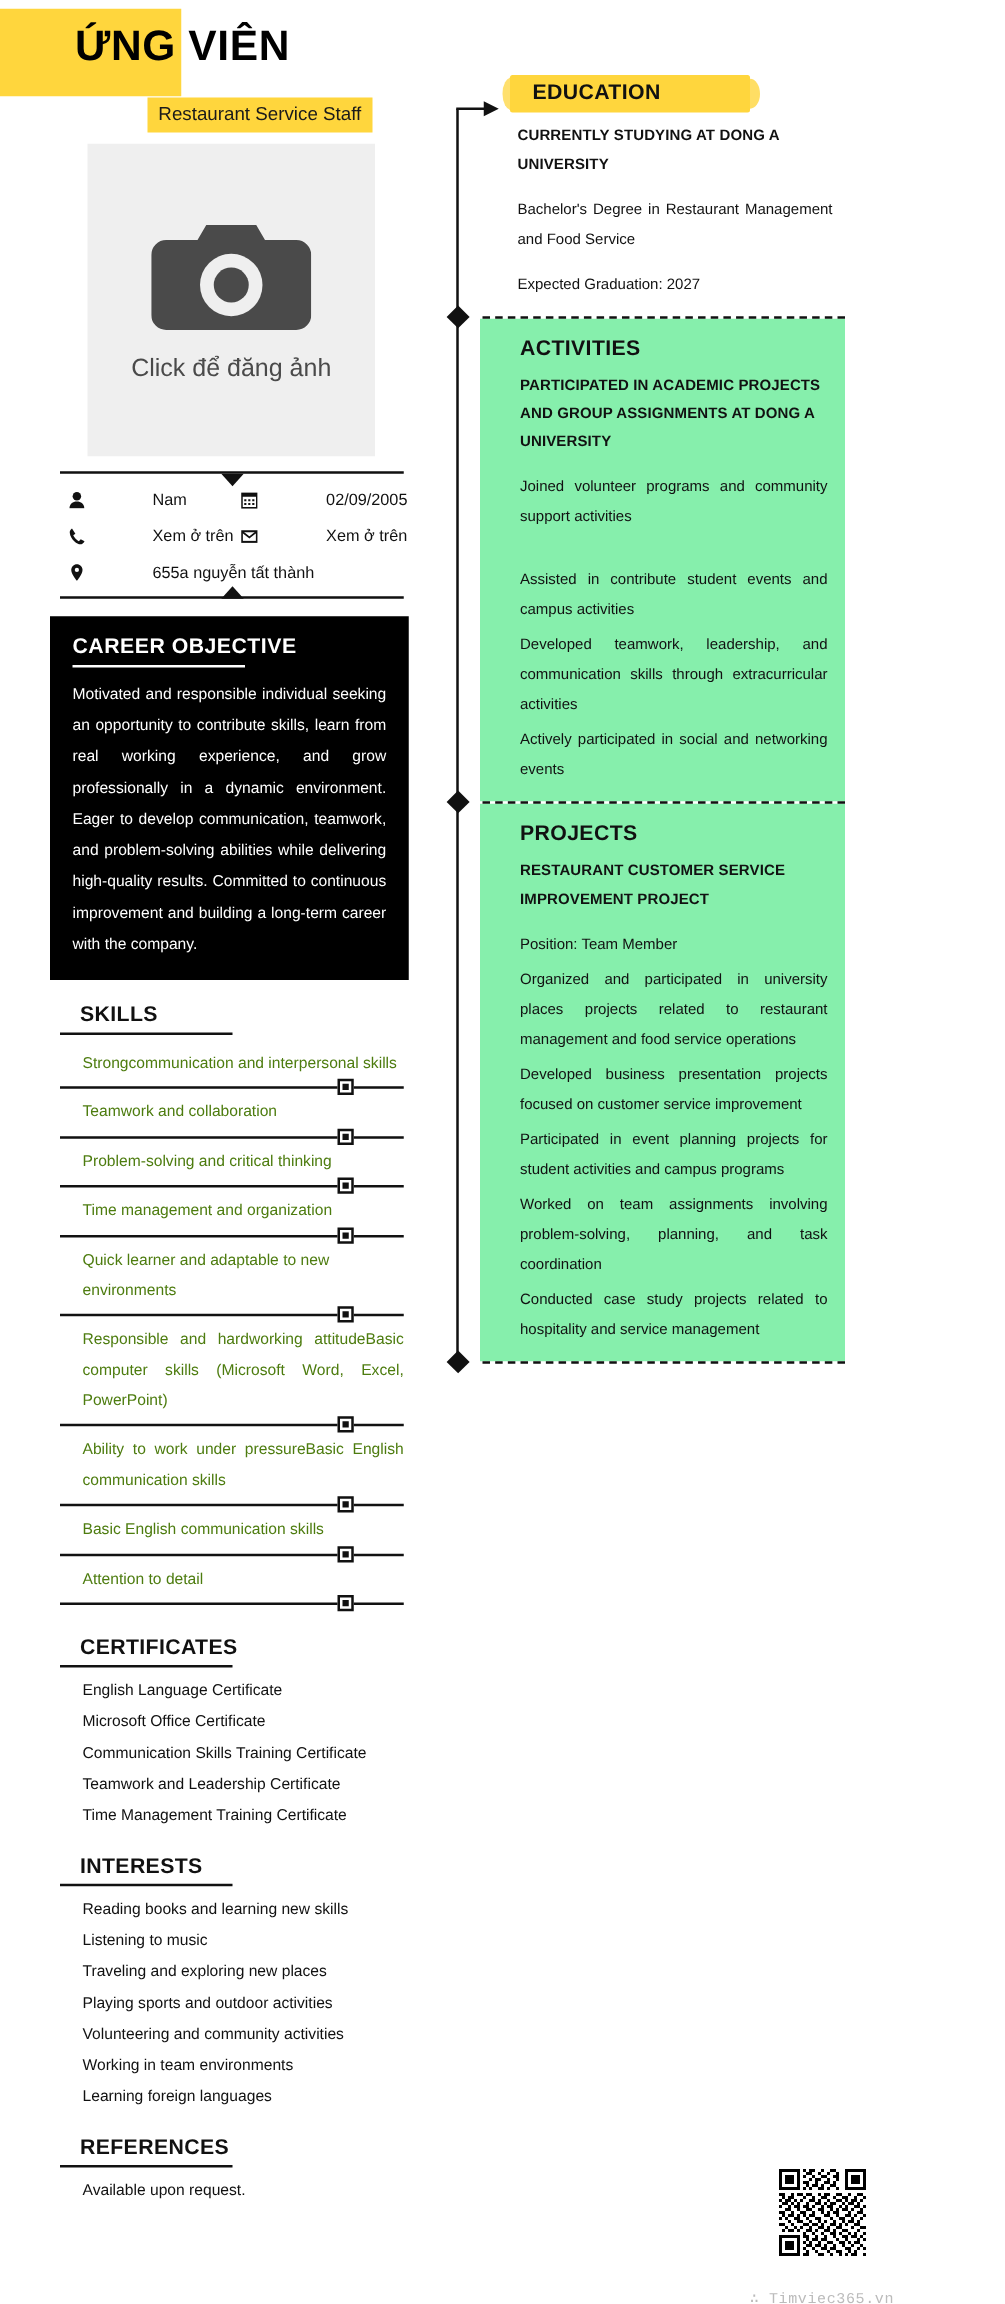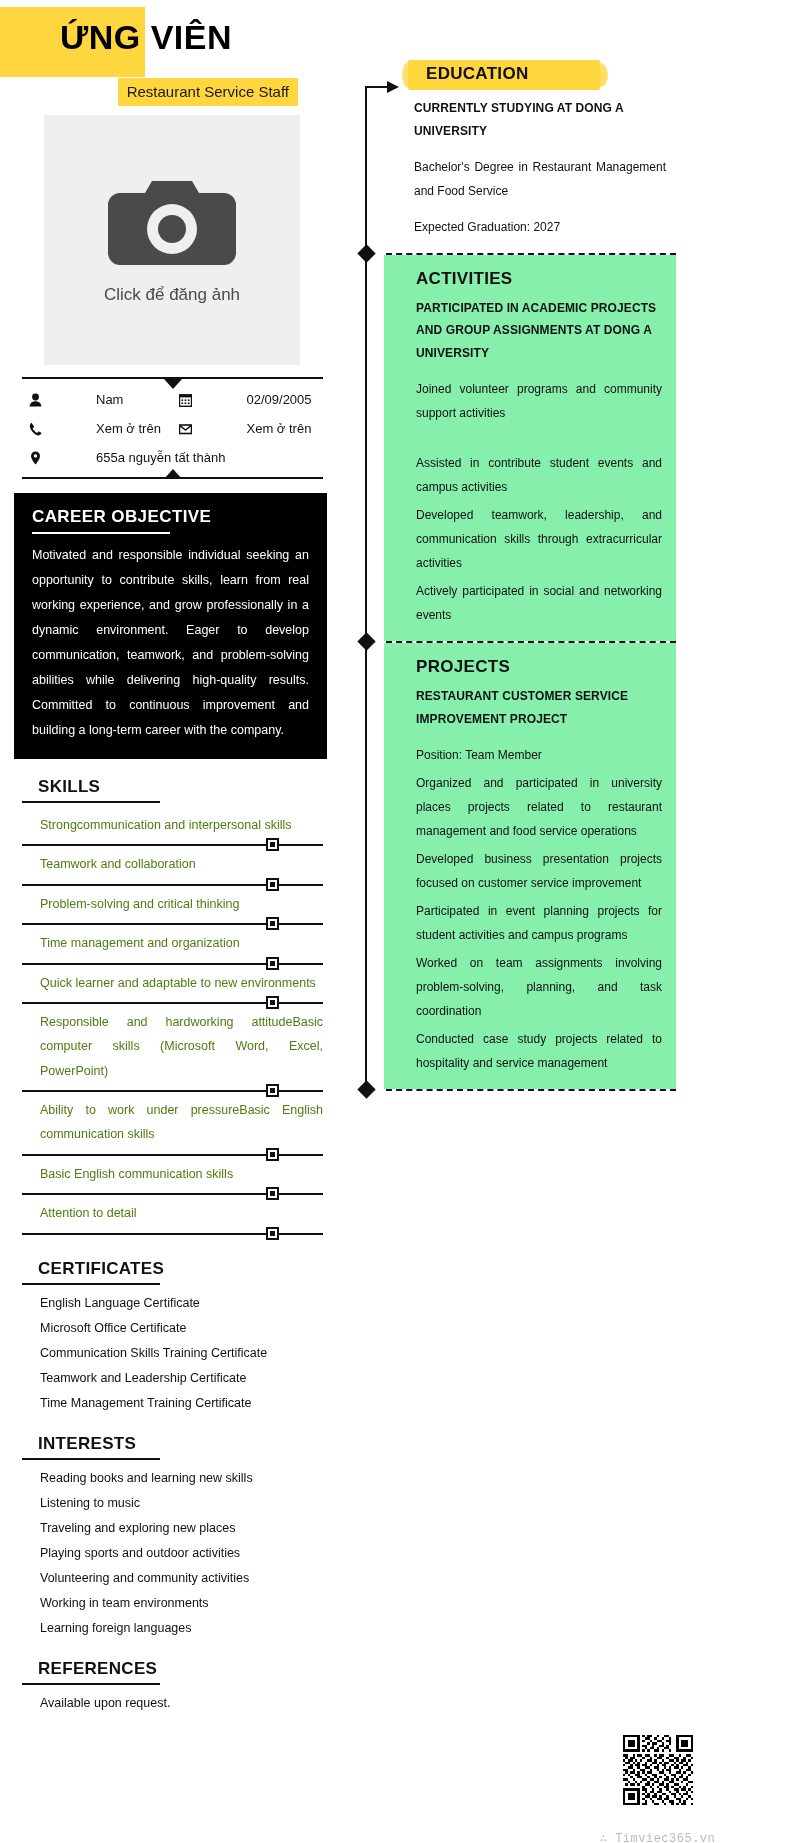--- a/index.html
+++ b/index.html
@@ -31,20 +31,21 @@
     letter-spacing: 0.5px;
     color: #000;
     white-space: nowrap;
   }
 
   
   .left-col {
     position: absolute;
     left: 0; top: 78px;
     width: 345px;
+    padding-left: 26px;
   }
   .job-title-wrap {
     text-align: right;
     padding-right: 47px;
   }
   .job-title {
     display: inline-block;
     background: #FFD63D;
     font-size: 15px;
     color: #1a1a1a;
@@ -57,21 +58,21 @@
     height: 250px;
     background: #efefef;
     display: flex;
     flex-direction: column;
     align-items: center;
     justify-content: center;
     cursor: pointer;
   }
   .cam-icon { width: 128px; height: 96px; margin-bottom: 14px; }
   .photo-label {
-    font-size: 17px;
+    font-size: 20px;
     color: #4a4a4a;
   }
 
   .divider-arrow {
     position: relative;
     margin: 12px 22px 0 22px;
     border-top: 2px solid #111;
   }
   .divider-arrow .tri-down {
     position: absolute;

